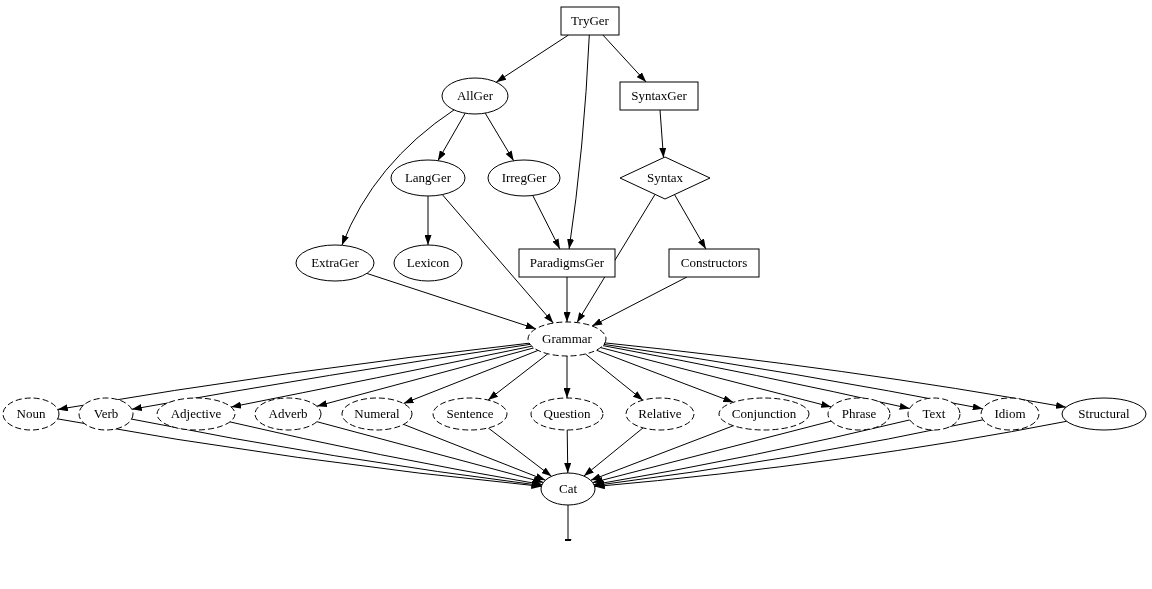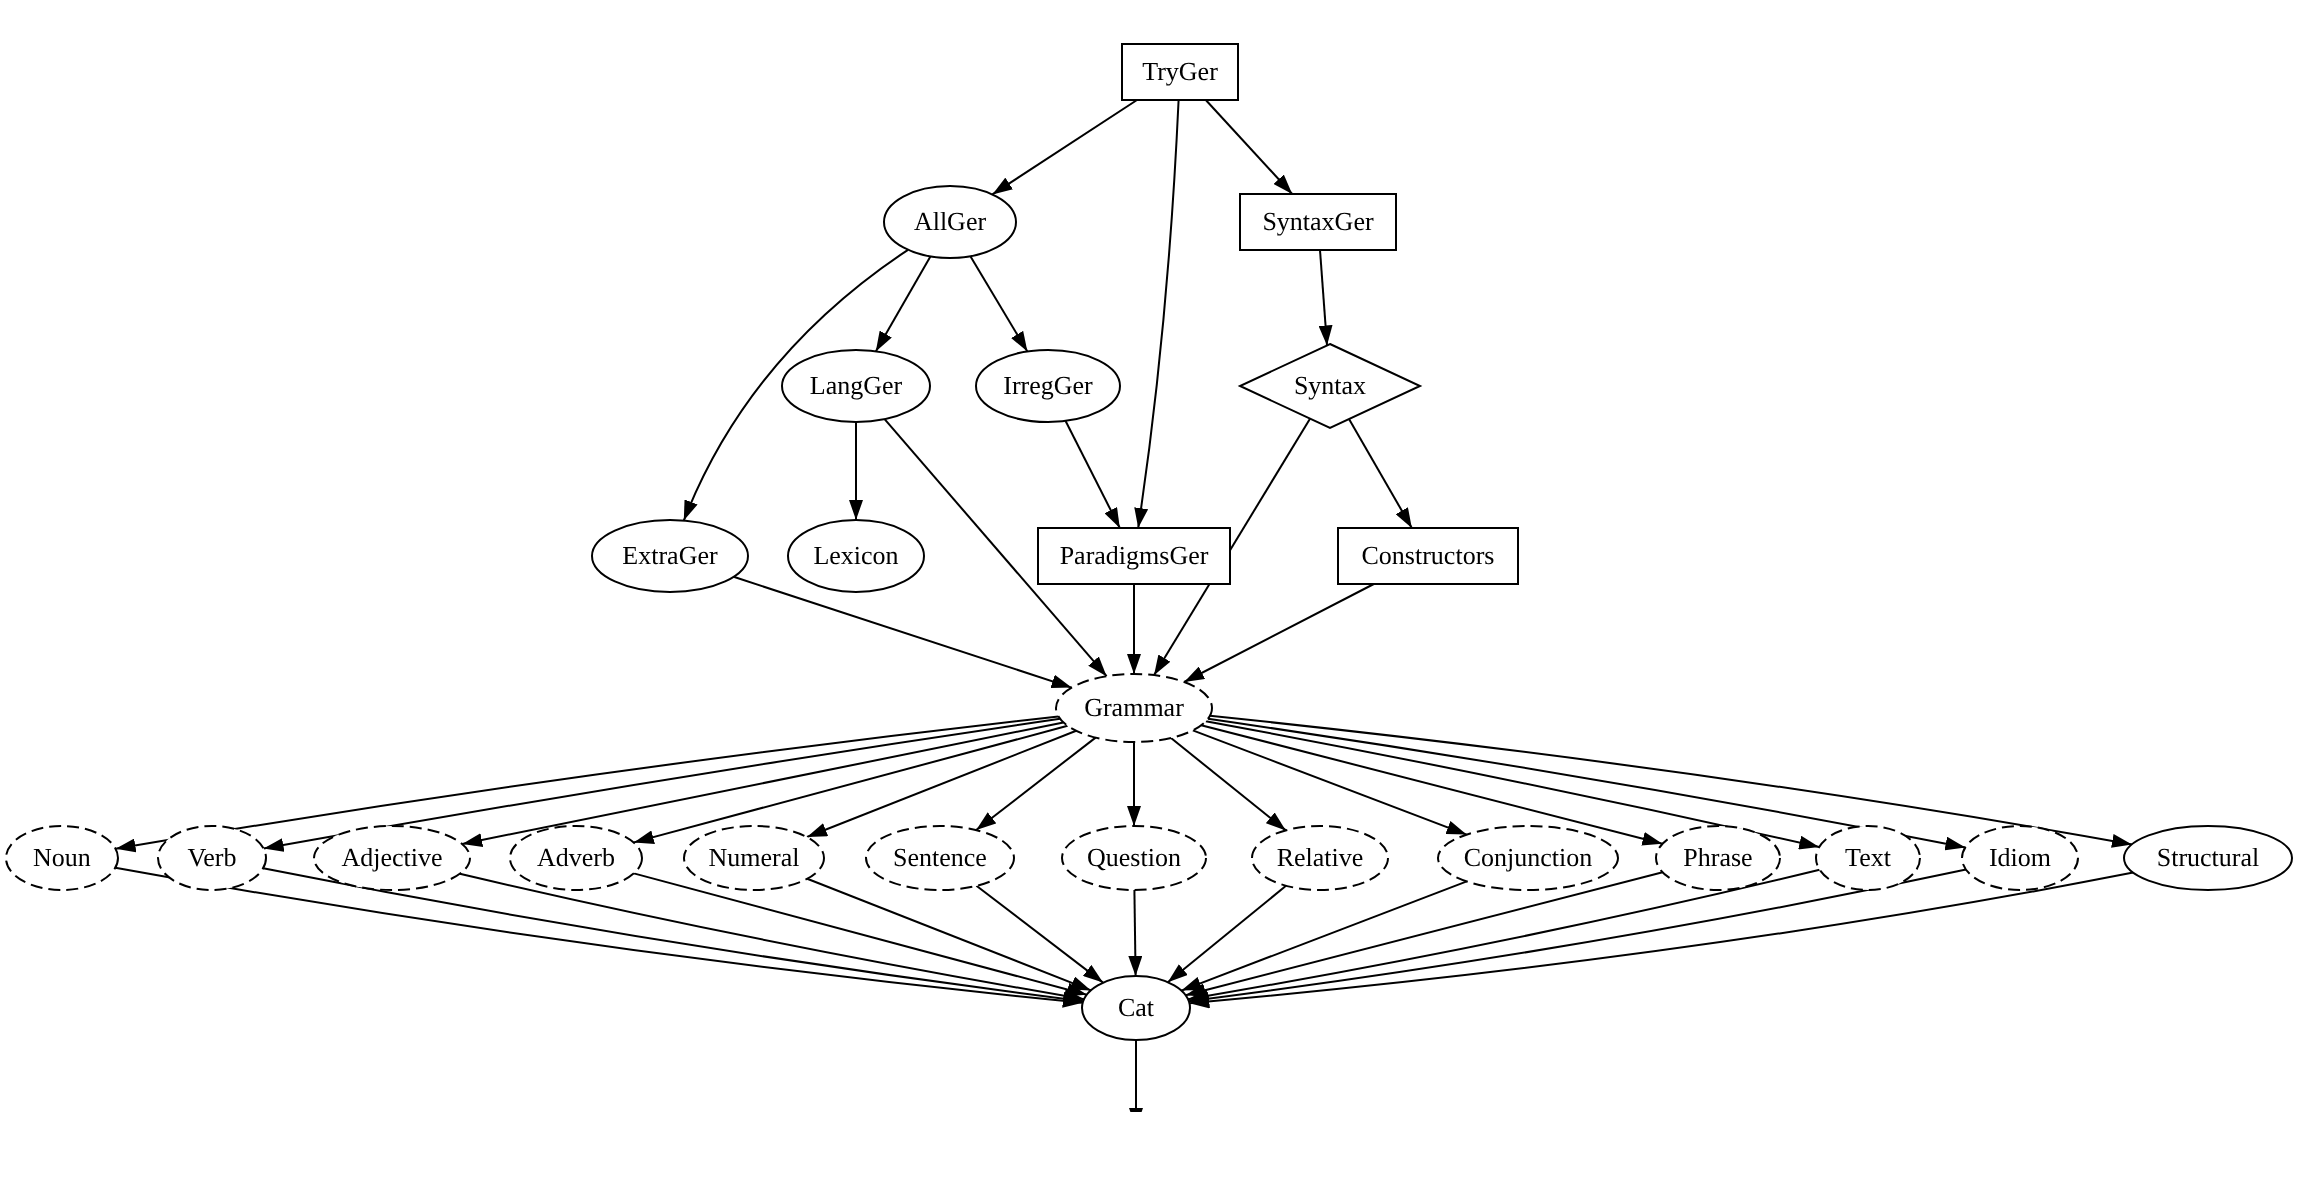--- a/index.html
+++ b/index.html
@@ -6,21 +6,20 @@
     margin: 0;
     padding: 0;
     background: #ffffff;
   }
   #canvas-wrap {
     width: 1152px;
     height: 541px;
     position: relative;
     background: #ffffff;
     overflow: hidden;
-    margin-top: 15px;
   }
   svg {
     display: block;
   }
   .edge-path {
     fill: none;
     stroke: #000000;
     stroke-width: 1;
   }
   .node-shape {

